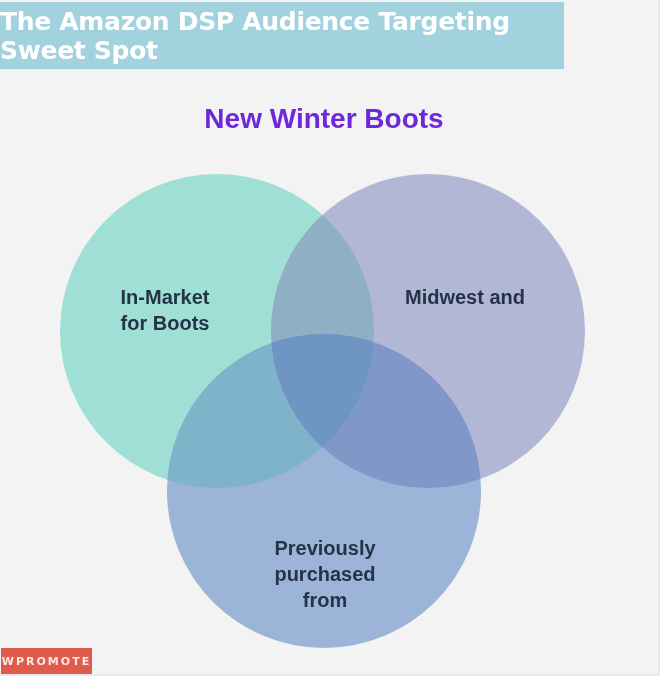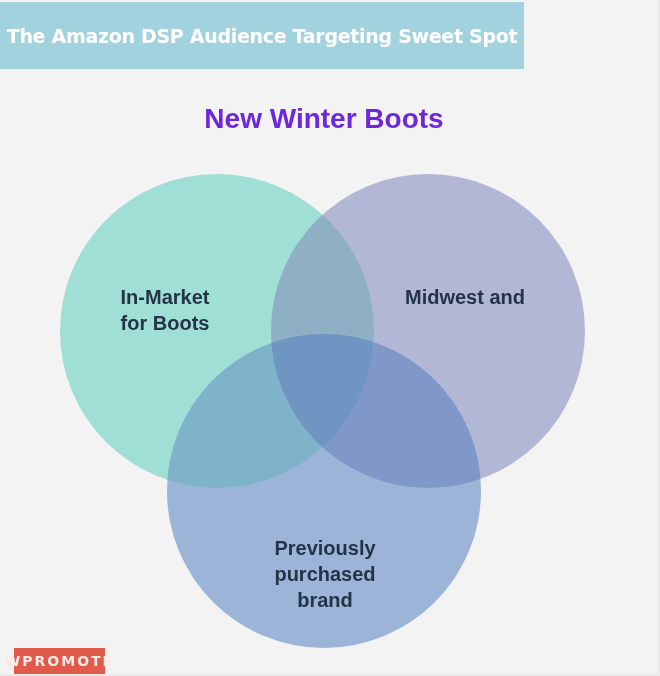--- a/index.html
+++ b/index.html
@@ -6,42 +6,42 @@
     body {
       width: 660px; height: 676px; position: relative; overflow: hidden;
       background: #e9e9ea;
       font-family: "Liberation Sans", sans-serif;
     }
     .frame {
       position: absolute; left: 0; top: 0; width: 658px; height: 674px;
       background: #f3f3f3;
     }
     .banner {
-      position: absolute; left: 0; top: 2px; width: 524px; height: 67px;
+      position: absolute; left: 0; top: 2px; width: 564px; height: 67px;
       background: #a2d2de;
       display: flex; align-items: center; justify-content: center;
       color: #ffffff; font-family: "DejaVu Sans", sans-serif; font-weight: bold;
-      font-size: 19px; letter-spacing: -0.3px;
+      font-size: 25px; letter-spacing: -0.3px;
     }
     .diagram-title {
       position: absolute; left: 0; width: 648px; top: 103px; text-align: center;
       font-family: "Liberation Sans", sans-serif; font-weight: bold;
       font-size: 28px; color: #6d28d9;
     }
     svg.venn { position: absolute; left: 0; top: 0; }
     .label {
       position: absolute; text-align: center; font-weight: bold;
       font-size: 20px; line-height: 26px; color: #243447;
       font-family: "Liberation Sans", sans-serif;
     }
     .logo {
-      position: absolute; left: 14px; top: 648px; width: 91px; height: 26px;
+      position: absolute; left: 1px; top: 648px; width: 91px; height: 26px;
       background: #e05b4c; color: #fbe9e6;
       font-family: "DejaVu Sans", sans-serif; font-weight: bold;
-      font-size: 14px; letter-spacing: 2px;
+      font-size: 11px; letter-spacing: 2px;
       display: flex; align-items: center; justify-content: center;
     }
   </style>
 </head>
 <body>
 
 <div class="frame"></div>
 
 <div class="banner">The Amazon DSP Audience Targeting Sweet Spot</div>
 
@@ -86,16 +86,16 @@
   <div>for Boots</div>
 </div>
 
 <div class="label" style="left:385px; top:284px; width:160px;">
   <div>Midwest and</div>
 </div>
 
 <div class="label" style="left:250px; top:507px; width:150px;margin-top:28px;">
   <div>Previously</div>
   <div>purchased</div>
-  <div>brand</div>
+  <div>from</div>
 </div>
 
 <div class="logo">WPROMOTE</div>
 
 </body></html>

